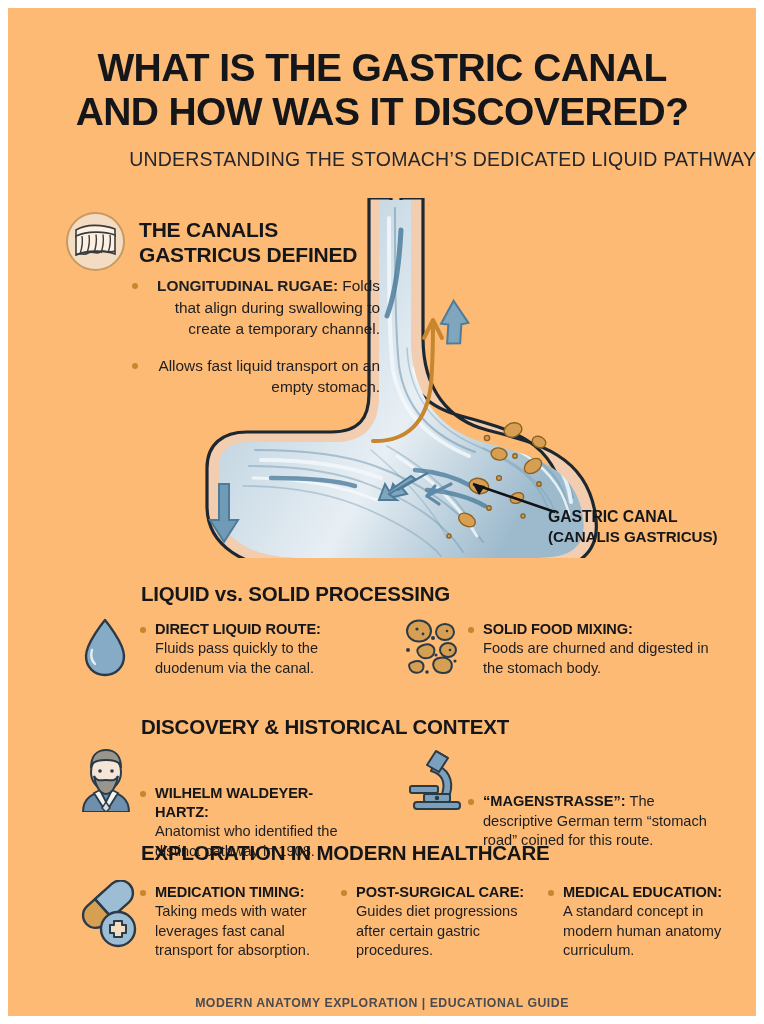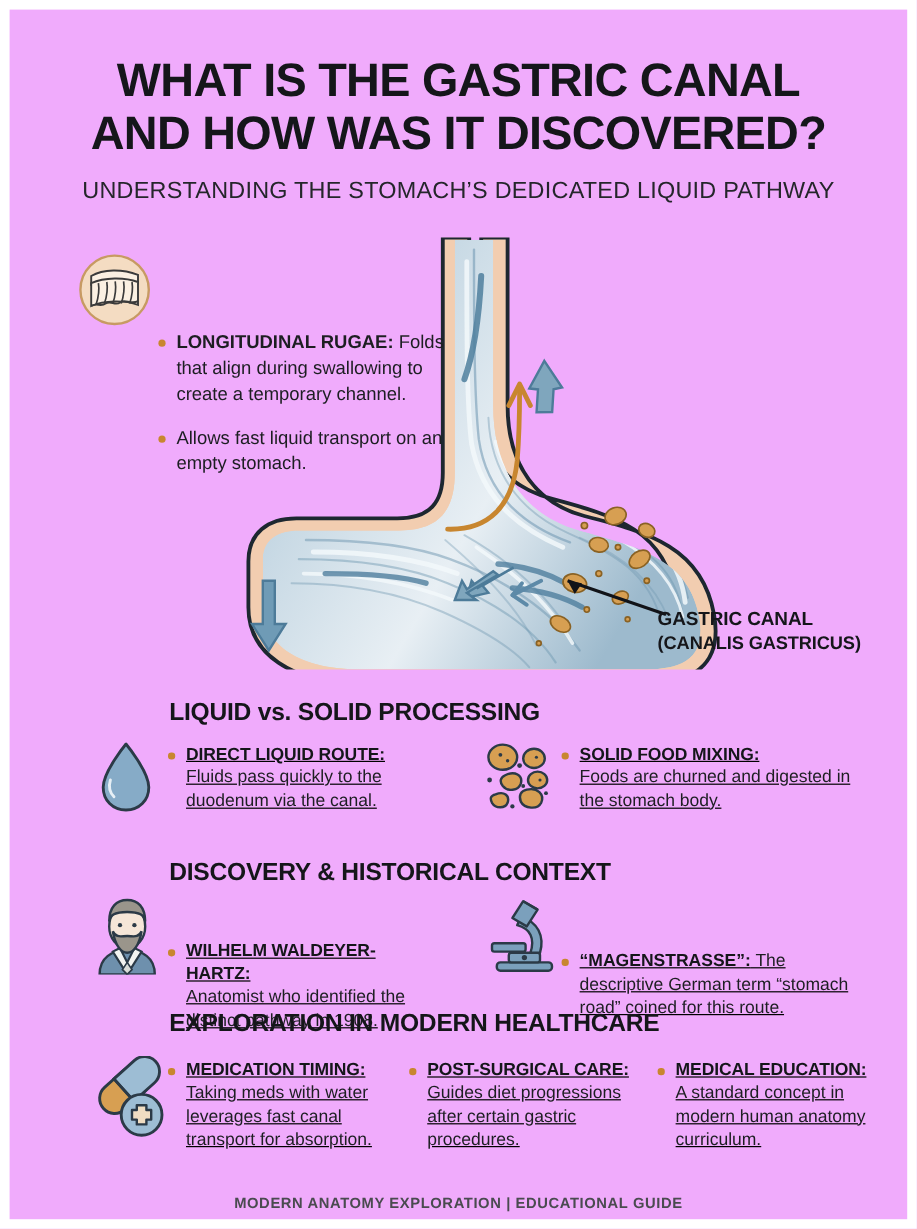--- a/index.html
+++ b/index.html
@@ -5,53 +5,53 @@
   html,body{margin:0;padding:0;}
   body{
     width:764px;height:1024px;
     background:#ffffff;
     font-family:"Liberation Sans", sans-serif;
     overflow:hidden;
   }
   .page{
     position:absolute;left:8px;top:8px;
     width:748px;height:1008px;
-    background:#f0abfc;
+    background:#fdba74;
     overflow:hidden;
   }
   
   .title{
     position:absolute;left:0;top:38px;width:748px;
     text-align:center;
     font-size:39px;line-height:44px;
     font-weight:bold;letter-spacing:-0.6px;
     color:#15161a;
   }
   .title .l2{display:block;}
   .subtitle{
     position:absolute;left:0;top:140px;width:748px;
-    text-align:center;
+    text-align:right;
     font-size:19.5px;letter-spacing:0.2px;
     color:#25262b;font-weight:400;
   }
   
   .s1-icon{
     position:absolute;left:58px;top:204px;width:59px;height:59px;
     border-radius:50%;
     background:#f4dcc2;border:2px solid #c79a63;
     box-sizing:border-box;overflow:hidden;
   }
   .s1-head{
     position:absolute;left:131px;top:210px;width:240px;
     font-size:21px;line-height:24.5px;font-weight:bold;
     color:#15161a;letter-spacing:-0.2px;
   }
   .s1-head .l2{display:block;}
   .bullets1{position:absolute;left:122px;top:267px;width:250px;}
-  .b{position:relative;padding-left:17px;margin-bottom:15px;}
+  .b{position:relative;padding-left:17px;margin-bottom:15px;text-align:right;}
   .b::before{
     content:"";position:absolute;left:2px;top:8px;
     width:6px;height:6px;border-radius:50%;background:#c8862f;
   }
   .b .tx{font-size:15.4px;line-height:21.5px;color:#1d1e22;}
   .b .tx b{font-weight:bold;}
 
   
   .diagram{position:absolute;left:175px;top:190px;width:420px;height:360px;}
   .callout{
@@ -65,21 +65,21 @@
   .sec-head{
     position:absolute;
     font-size:20.5px;font-weight:bold;color:#15161a;
     letter-spacing:-0.2px;white-space:nowrap;
   }
   .sh2{left:133px;top:574px;}
   .sh3{left:133px;top:707px;}
   .sh4{left:133px;top:833px;}
 
   .col-icon{position:absolute;}
-  .col{position:absolute;text-decoration:underline;}
+  .col{position:absolute;}
   .col .bl{position:relative;padding-left:16px;}
   .col .bl::before{
     content:"";position:absolute;left:1px;top:7px;
     width:5.5px;height:5.5px;border-radius:50%;background:#c8862f;
   }
   .col .hd{font-size:14.6px;font-weight:bold;color:#15161a;letter-spacing:-0.1px;line-height:19px;}
   .col .bd{font-size:14.6px;line-height:19.6px;color:#1d1e22;}
   .col .inline b{font-weight:bold;color:#15161a;}
   .col .inline{font-size:14.6px;line-height:19.6px;color:#1d1e22;}
 
@@ -233,20 +233,24 @@
         <path d="M14,22 C15,28 14,34 12,40"></path>
         <path d="M21,21 C22,27 21,33 19,39"></path>
         <path d="M28,20.5 C29,27 28,33 26,39"></path>
         <path d="M35,20.5 C36,27 35,33 33,39"></path>
         <path d="M42,21 C43,27 42,33 40,39"></path>
       </g>
       <path d="M8,41 C12,38 16,42 20,39 C24,36 28,41 32,38 C36,35 41,40 47,37" fill="none" stroke="#3b3b3b" stroke-width="1.6"></path>
     </svg>
   </div>
 
+  <div class="s1-head">
+    <span>THE CANALIS</span>
+    <span class="l2">GASTRICUS DEFINED</span>
+  </div>
 
   <div class="bullets1">
     <div class="b">
       <div class="tx"><b>LONGITUDINAL RUGAE:</b><span> Folds that align during swallowing to create a temporary channel.</span></div>
     </div>
     <div class="b">
       <div class="tx"><span>Allows fast liquid transport on an empty stomach.</span></div>
     </div>
   </div>
 

